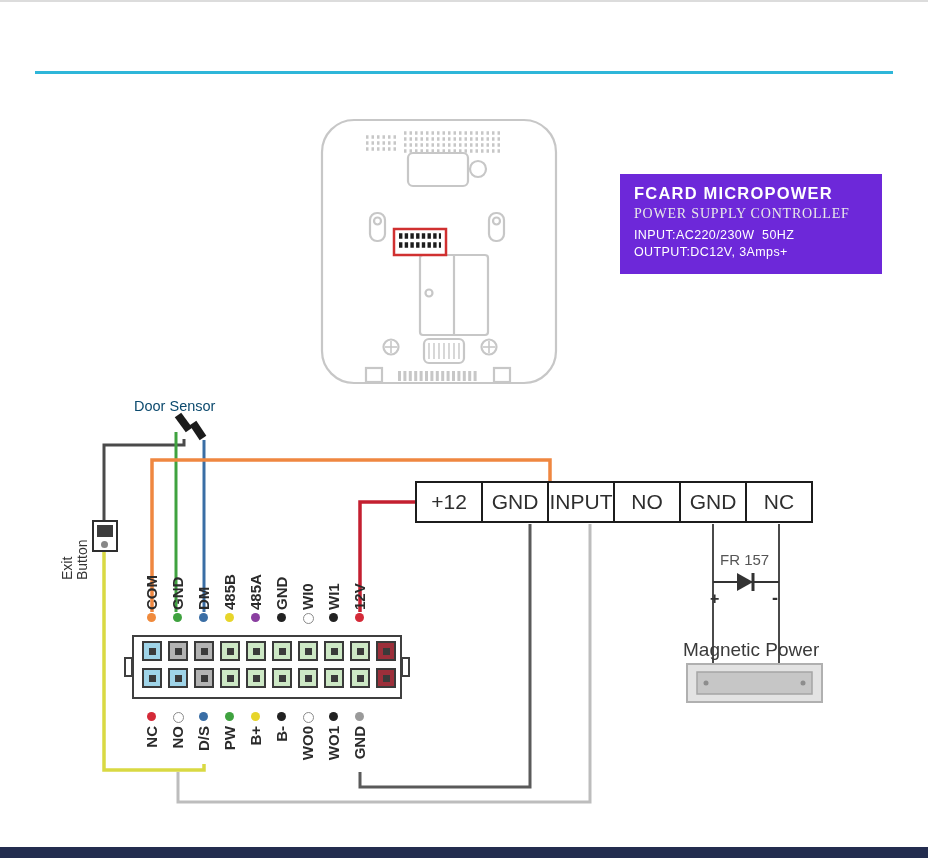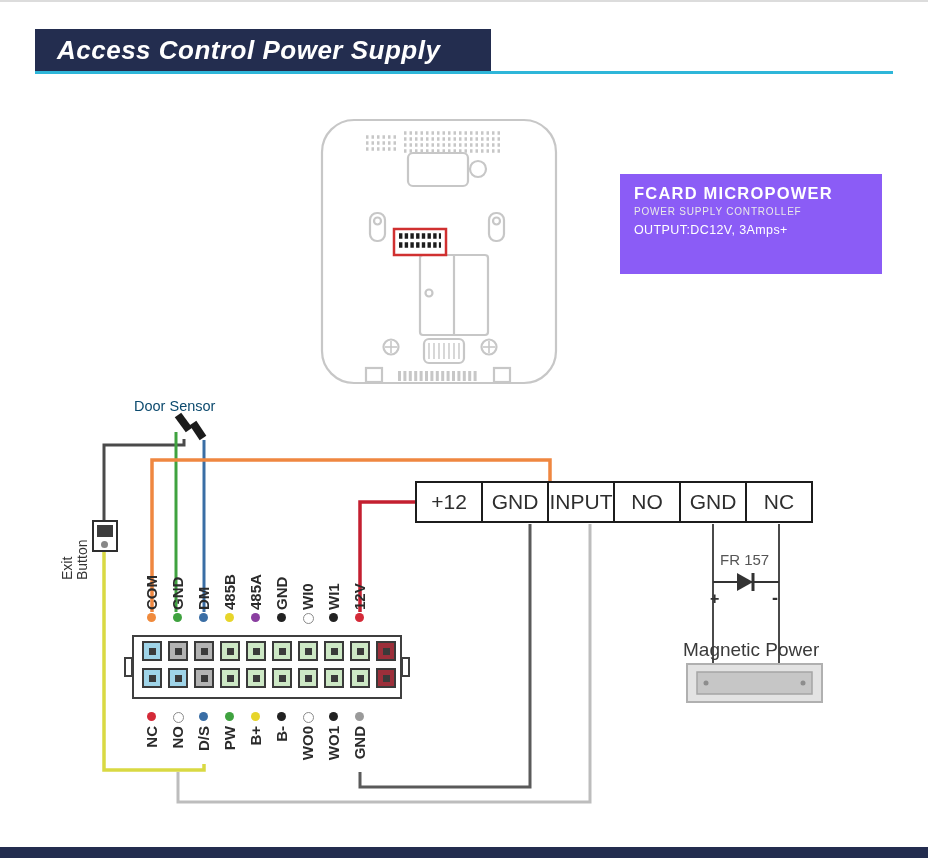--- a/index.html
+++ b/index.html
@@ -7,21 +7,21 @@
           font-family:"Liberation Sans",sans-serif;overflow:hidden;border-top:2px solid #dcdcdc;}
   .abs{position:absolute;}
   
   .title-bar{left:35px;top:27px;width:456px;height:42px;display:flex;align-items:center;padding-left:22px;box-sizing:border-box;}
   .title-text{color:#ffffff;font-style:italic;font-weight:bold;font-size:26px;letter-spacing:.5px;white-space:nowrap;}
   .title-rule{left:35px;top:69px;width:858px;height:3px;}
   .bottom-bar{left:0;top:845px;width:928px;height:13px;}
   
   .info-box{left:620px;top:172px;width:262px;height:100px;color:#fff;padding:10px 14px;box-sizing:border-box;}
   .info-title{font-size:16.5px;font-weight:bold;letter-spacing:1.2px;margin-bottom:3px;white-space:pre-wrap;}
-  .info-sub{font-size:10px;letter-spacing:.8px;color:#e9e9e9;margin-bottom:5px;white-space:pre-wrap;}
+  .info-sub{font-size:14px;letter-spacing:.8px;color:#e9e9e9;margin-bottom:5px;white-space:pre-wrap;font-family:Liberation Serif, serif;}
   .info-line{font-size:12.5px;letter-spacing:.4px;line-height:17px;white-space:pre-wrap;}
   
   .terminal-box{position:absolute;top:479px;height:42px;border:2px solid #1c1c1c;background:#fff;
                 display:flex;align-items:center;justify-content:center;font-size:21px;color:#2e2e2e;box-sizing:border-box;}
   
   .conn-outer{left:132px;top:633px;width:270px;height:64px;border:2px solid #3f3f3f;background:#fff;box-sizing:border-box;}
   .conn-ear{width:9px;height:20px;border:2px solid #3f3f3f;background:#fff;box-sizing:border-box;top:655px;}
   .conn-cell{position:absolute;width:20px;height:20px;border:2px solid #3a3a3a;box-sizing:border-box;
              display:flex;align-items:center;justify-content:center;}
   .conn-hole{width:7px;height:7px;background:#3a3a3a;}
@@ -43,23 +43,20 @@
   .exit-btn-outer{left:92px;top:518px;width:26px;height:32px;border:2px solid #2e2e2e;background:#fff;box-sizing:border-box;}
   .exit-btn-inner{left:97px;top:523px;width:16px;height:12px;background:#3c3c3c;}
   .exit-btn-dot{left:101px;top:539px;width:7px;height:7px;background:#888;border-radius:50%;}
   svg{position:absolute;left:0;top:0;}
 </style>
 </head>
 <body>
 
 <div id="canvas">
 
-  <div class="abs title-bar" style="background: rgb(35, 45, 79);">
-    <span class="title-text">Access Control Power Supply</span>
-  </div>
   <div class="abs title-rule" style="background: rgb(46, 182, 217);"></div>
   <div class="abs bottom-bar" style="background: rgb(35, 45, 79);"></div>
 
   <svg width="928" height="858" viewBox="0 0 928 858">
 
     <g fill="none" stroke="#c7c7c7" stroke-width="2.2">
       <rect x="322" y="118" width="234" height="263" rx="32"></rect>
       <line x1="366" y1="135" x2="398" y2="135" stroke-width="3.5" stroke-dasharray="2.5,3"></line>
       <line x1="366" y1="141" x2="398" y2="141" stroke-width="3.5" stroke-dasharray="2.5,3"></line>
       <line x1="366" y1="147" x2="398" y2="147" stroke-width="3.5" stroke-dasharray="2.5,3"></line>
@@ -124,23 +121,24 @@
     </g>
 
     <g>
       <rect x="687" y="662" width="135" height="38" fill="#e3e3e3" stroke="#b0b0b0" stroke-width="2"></rect>
       <rect x="697" y="670" width="115" height="22" fill="#c6c6c6" stroke="#a5a5a5" stroke-width="1.5"></rect>
       <circle cx="706" cy="681" r="2.5" fill="#8d8d8d"></circle>
       <circle cx="803" cy="681" r="2.5" fill="#8d8d8d"></circle>
     </g>
   </svg>
 
-  <div class="abs info-box" style="background: #8b5cf6;">
+  <div class="abs info-box" style="background: #6d28d9;">
     <div class="info-title">FCARD MICROPOWER</div>
     <div class="info-sub">POWER SUPPLY CONTROLLEF</div>
+    <div class="info-line">INPUT:AC220/230W  50HZ</div>
     <div class="info-line">OUTPUT:DC12V, 3Amps+</div>
   </div>
 
   <div id="terminal-row">
       <div class="terminal-box" style="left: 415px; width: 68px;">+12</div>
       <div class="terminal-box" style="left: 481px; width: 68px;">GND</div>
       <div class="terminal-box" style="left: 547px; width: 68px;">INPUT</div>
       <div class="terminal-box" style="left: 613px; width: 68px;">NO</div>
       <div class="terminal-box" style="left: 679px; width: 68px;">GND</div>
       <div class="terminal-box" style="left: 745px; width: 68px;">NC</div>

